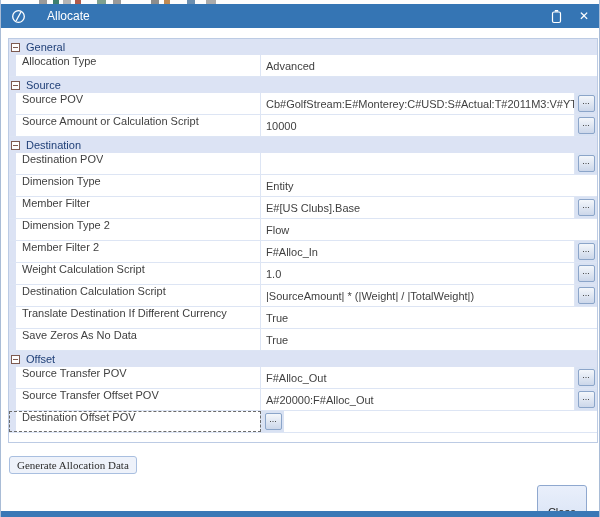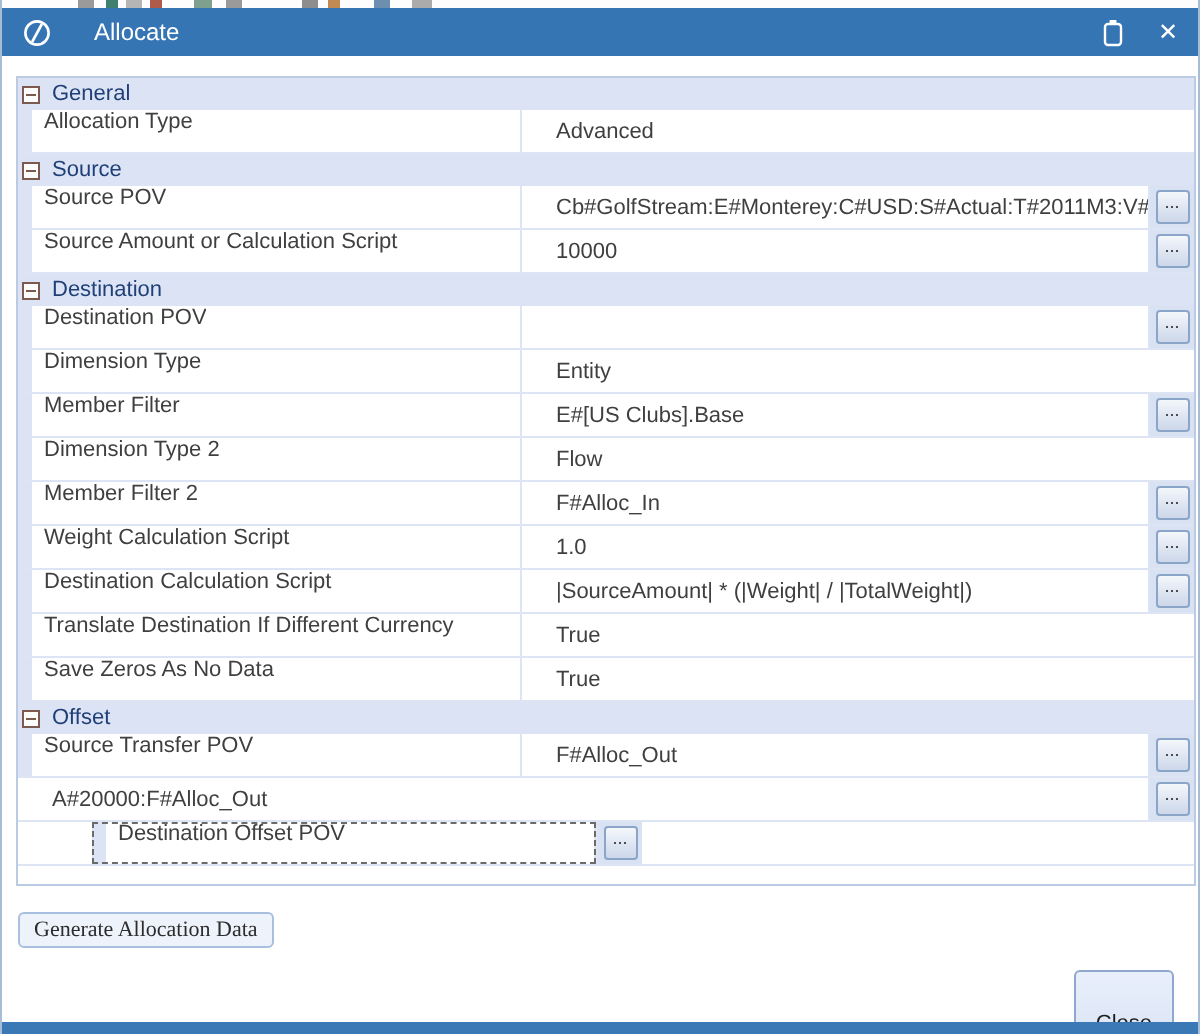--- a/index.html
+++ b/index.html
@@ -38,28 +38,28 @@
                 margin-left:2px;position:relative;flex:0 0 auto;}
   .collapse-box::after{content:"";position:absolute;left:1px;right:1px;top:3px;height:1px;background:#7d5a50;}
   .sec-label{color:var(--section-text);margin-left:6px;}
   .row{height:22px;box-sizing:border-box;border-bottom:1px solid var(--row-border);
        display:flex;align-items:stretch;background:#fff;}
   .label-wrap{width:252px;flex:0 0 auto;display:flex;box-sizing:border-box;
               border-right:1px solid var(--row-border);}
   .gutter{width:7px;align-self:stretch;background:var(--section-bg);flex:0 0 auto;}
   .row-label{margin-left:6px;white-space:nowrap;overflow:hidden;}
   .row-value{flex:1 1 auto;display:flex;align-items:center;padding-left:5px;white-space:nowrap;
-             overflow:hidden;min-width:0;margin-left:12px;}
+             overflow:hidden;min-width:0;}
   .btn-cell{width:22px;flex:0 0 auto;background:var(--btncell-bg);display:flex;align-items:center;
             justify-content:center;border-left:1px solid var(--row-border);}
   .ellipsis-btn{width:17px;height:17px;box-sizing:border-box;border:1px solid var(--btn-border);
                 background:linear-gradient(#f4f7fb,#ccd7ea);border-radius:2px;font-size:9px;
                 line-height:5px;padding:0 0 4px 0;color:#333;cursor:pointer;
                 font-family:"Liberation Sans",sans-serif;}
-  .row.focused .label-wrap{outline:1px dashed #6b6b6b;outline-offset:-1px;margin-left:37px;}
+  .row.focused .label-wrap{outline:1px dashed #6b6b6b;outline-offset:-1px;}
   .grid-filler{height:9px;background:#fff;}
   
   .generate-btn{position:absolute;top:456px;left:8px;font-size:11px;color:#2c2c2c;
                 background:#eef2fa;border:1px solid #a9bfe0;border-radius:3px;padding:2px 7px;
                 cursor:pointer;font-family:Liberation Serif, serif;}
   .close-btn{position:absolute;top:485px;right:12px;font-size:11px;color:#1d1d1d;
              background:linear-gradient(#e9effb,#d3dff3);border:1px solid var(--accent-border);
              border-radius:3px;padding:20px 10px;cursor:pointer;font-family:"Liberation Sans",sans-serif;}
   .bottom-band{position:absolute;left:0;right:0;bottom:0;height:6px;background:var(--bottom-band);}
 </style>
@@ -226,20 +226,24 @@
         <div class="label-wrap">
           <span class="gutter"></span>
           <span class="row-label">Source Transfer POV</span>
         </div>
         <div class="row-value">F#Alloc_Out</div>
         <div class="btn-cell">
           <button class="ellipsis-btn">...</button>
         </div>
       </div>
       <div class="row">
+        <div class="label-wrap">
+          <span class="gutter"></span>
+          <span class="row-label">Source Transfer Offset POV</span>
+        </div>
         <div class="row-value">A#20000:F#Alloc_Out</div>
         <div class="btn-cell">
           <button class="ellipsis-btn">...</button>
         </div>
       </div>
       <div class="row focused">
         <div class="label-wrap">
           <span class="gutter"></span>
           <span class="row-label">Destination Offset POV</span>
         </div>

